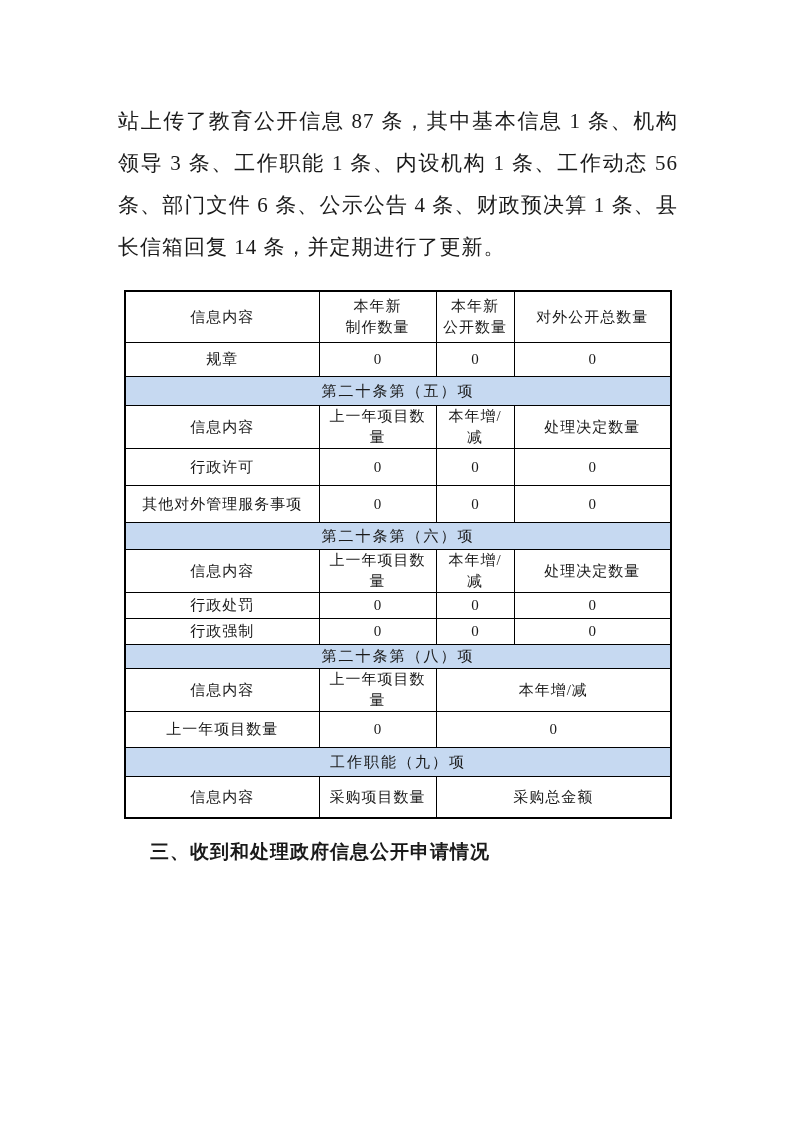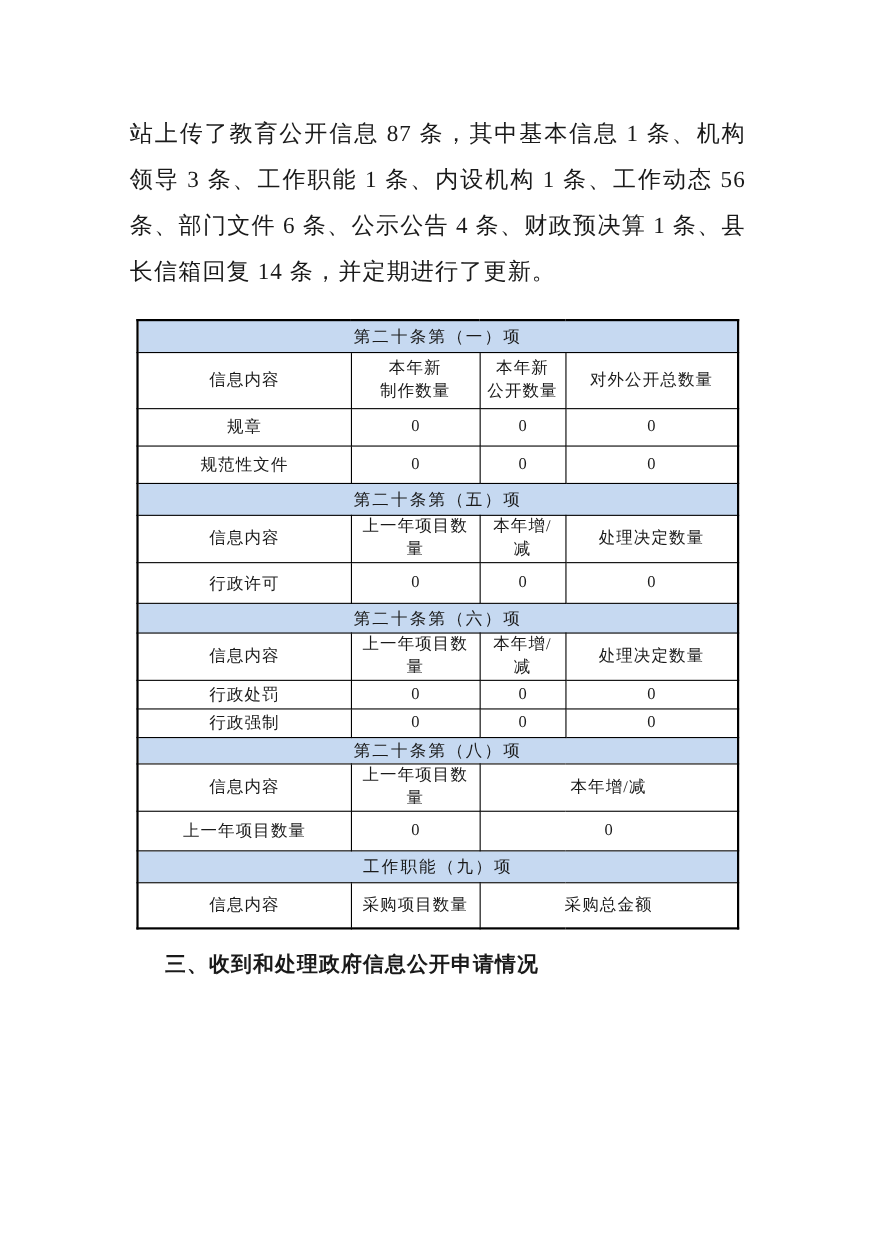--- a/index.html
+++ b/index.html
@@ -88,23 +88,20 @@
   <p class="intro">站上传了教育公开信息 87 条，其中基本信息 1 条、机构领导 3 条、工作职能 1 条、内设机构 1 条、工作动态 56 条、部门文件 6 条、公示公告 4 条、财政预决算 1 条、县长信箱回复 14 条，并定期进行了更新。</p>
 
   <table class="report" id="report-table">
     <colgroup>
       <col class="c1">
         <col class="c2">
         <col class="c3">
         <col class="c4">
     </colgroup>
   <tbody class="sec-0">
-        <tr class="band">
-          <td colspan="4">第二十条第（一）项</td>
-        </tr>
         <tr class="header">
           <td colspan="1">
             <div>信息内容</div>
           </td>
           <td colspan="1">
             <div>本年新</div>
             <div>制作数量</div>
           </td>
           <td colspan="1">
             <div>本年新</div>
@@ -113,26 +110,20 @@
           <td colspan="1">
             <div>对外公开总数量</div>
           </td>
         </tr>
         <tr class="data">
           <td colspan="1" class="label">规章</td>
           <td colspan="1" class="value">0</td>
           <td colspan="1" class="value">0</td>
           <td colspan="1" class="value">0</td>
         </tr>
-        <tr class="data">
-          <td colspan="1" class="label">规范性文件</td>
-          <td colspan="1" class="value">0</td>
-          <td colspan="1" class="value">0</td>
-          <td colspan="1" class="value">0</td>
-        </tr>
       </tbody>
       <tbody class="sec-1">
         <tr class="band">
           <td colspan="4">第二十条第（五）项</td>
         </tr>
         <tr class="header">
           <td colspan="1">
             <div>信息内容</div>
           </td>
           <td colspan="1">
@@ -140,20 +131,26 @@
           </td>
           <td colspan="1">
             <div>本年增/减</div>
           </td>
           <td colspan="1">
             <div>处理决定数量</div>
           </td>
         </tr>
         <tr class="data">
           <td colspan="1" class="label">行政许可</td>
+          <td colspan="1" class="value">0</td>
+          <td colspan="1" class="value">0</td>
+          <td colspan="1" class="value">0</td>
+        </tr>
+        <tr class="data">
+          <td colspan="1" class="label">其他对外管理服务事项</td>
           <td colspan="1" class="value">0</td>
           <td colspan="1" class="value">0</td>
           <td colspan="1" class="value">0</td>
         </tr>
       </tbody>
       <tbody class="sec-2">
         <tr class="band">
           <td colspan="4">第二十条第（六）项</td>
         </tr>
         <tr class="header">

